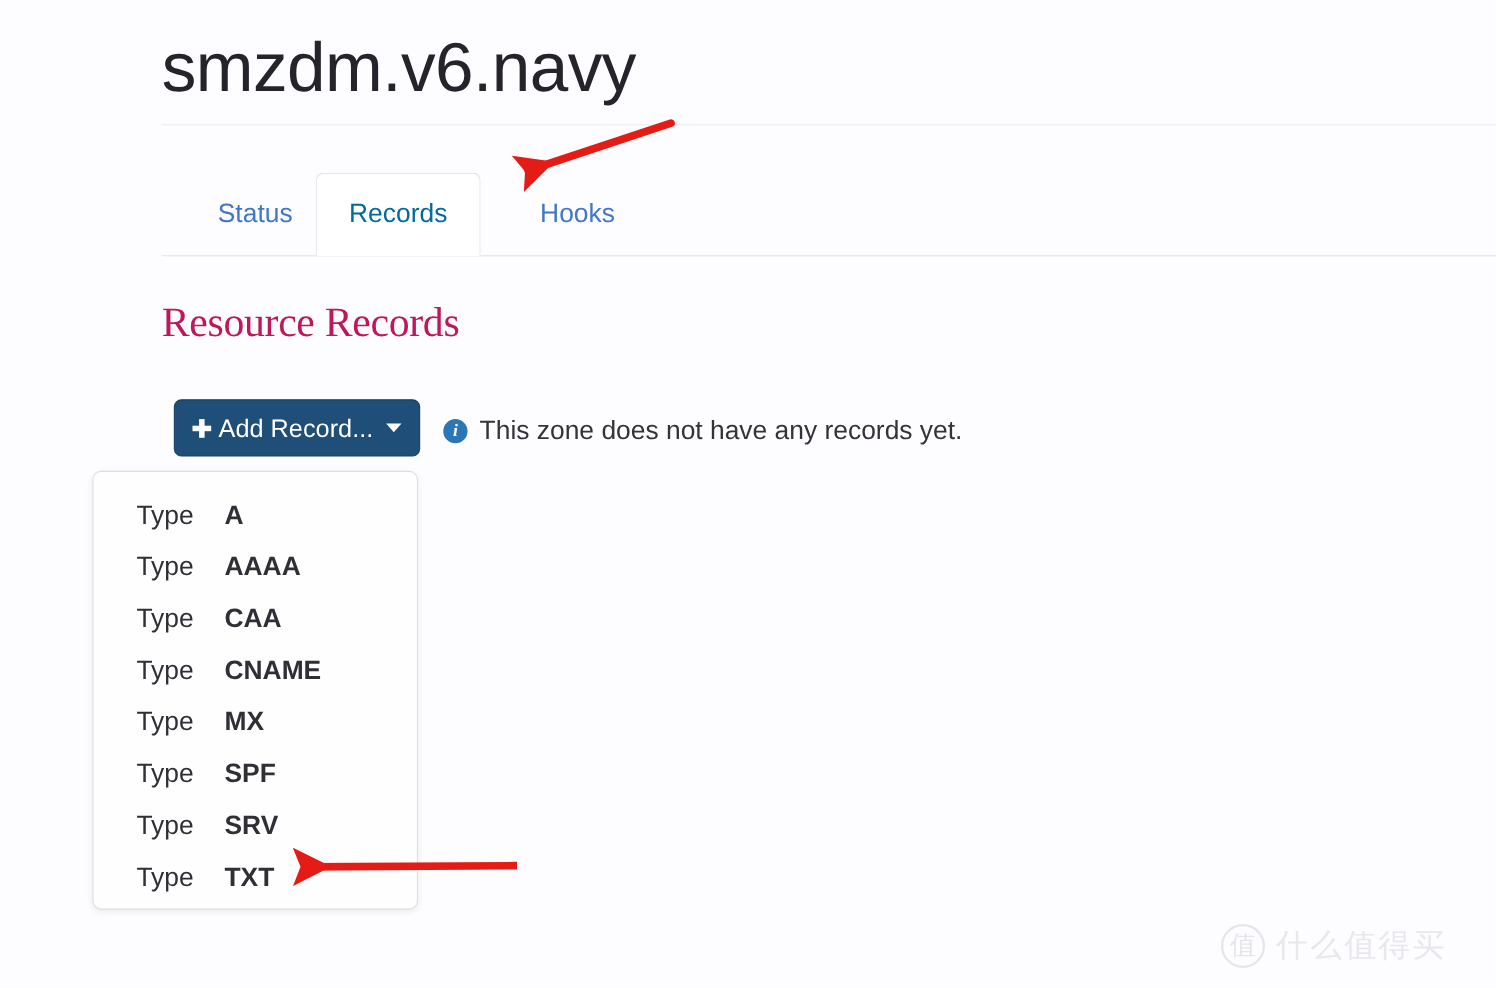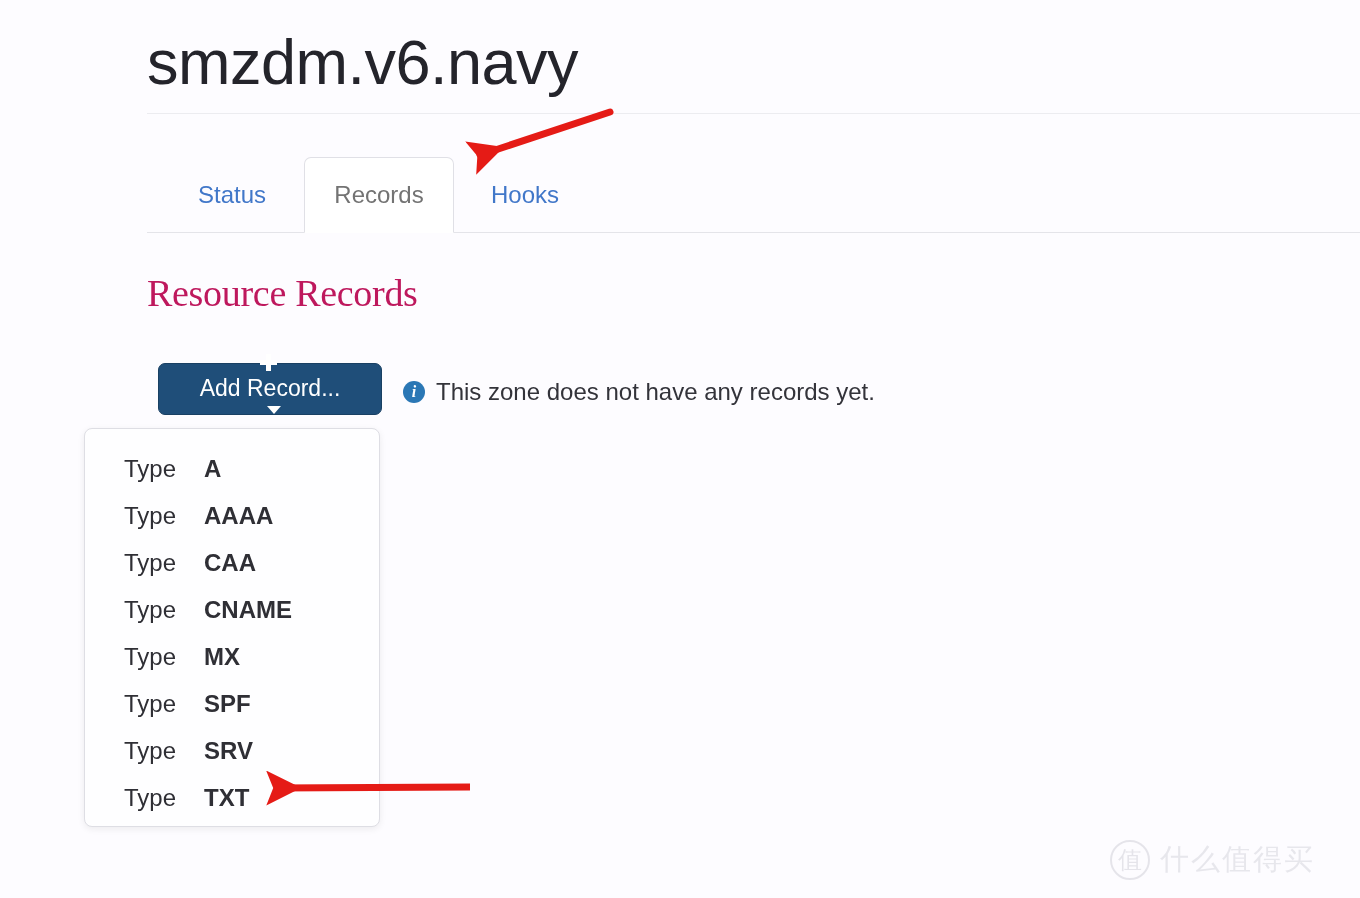--- a/index.html
+++ b/index.html
@@ -62,28 +62,27 @@
     display: flex;
     align-items: center;
     justify-content: center;
     font-size: 24px;
     font-weight: 400;
     color: #4177c9;
     cursor: pointer;
     white-space: nowrap;
   }
   .tab.active {
-    color: #737373;
+    color: #0369a1;
     background: #ffffff;
     border: 1px solid #e0e0e6;
     border-bottom: 1px solid #ffffff;
     border-top-left-radius: 7px;
     border-top-right-radius: 7px;
     z-index: 3;
-    margin-left: 17px;
   }
   .tab-status    { left: 20px;  width: 130px; }
   .tab-records   { left: 140px; width: 150px; }
   .tab-hooks     { left: 318px; width: 120px; }
   .tab-instr     { left: 448px; width: 205px; }
 
   
   .section-title {
     position: absolute;
     left: 147px;
@@ -103,25 +102,24 @@
     top: 363px;
     width: 224px;
     height: 52px;
     background: #1f4e79;
     border: 1px solid #194063;
     border-radius: 7px;
     color: #ffffff;
     font-size: 23px;
     display: flex;
     align-items: center;
-    justify-content: flex-end;
+    justify-content: center;
     gap: 4px;
     cursor: pointer;
     white-space: nowrap;
-    flex-direction: column;
   }
   .plus-icon {
     display: inline-block;
     position: relative;
     width: 17px;
     height: 17px;
     margin-right: 3px;
     flex: none;
   }
   .plus-icon::before,

